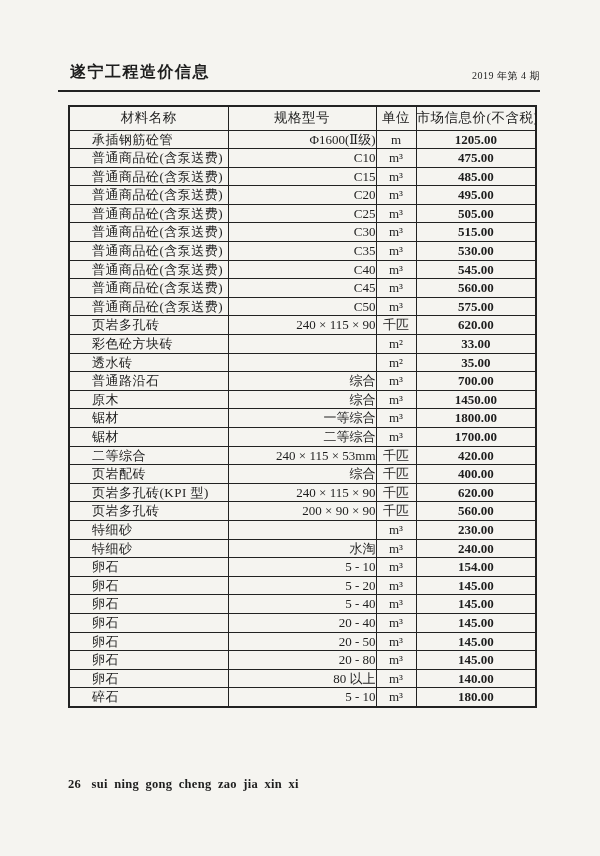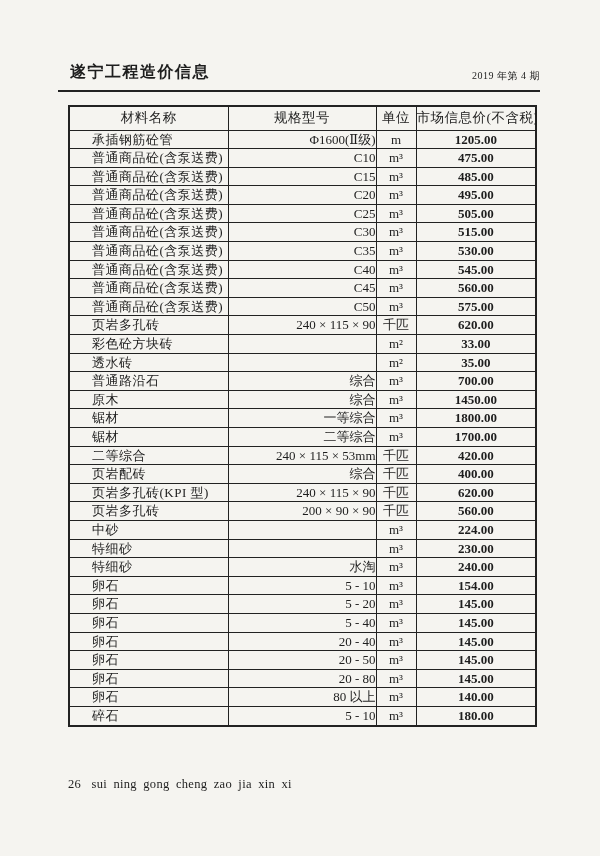--- a/index.html
+++ b/index.html
@@ -61,20 +61,21 @@
   td.c0{ text-align:left; padding-left:22px; letter-spacing:0.5px; }
   td.c1{ text-align:right; padding-left:14px; }
   td.c2{ text-align:center; font-size:12.5px; }
   td.c3{ text-align:center;font-weight:bold; }
 
   
   .page-footer{
     position:absolute; left:68px; top:777px;
     font-size:12.5px;
     letter-spacing:0.3px;
+    font-weight:bold;
   }
   .page-footer .pinyin{ margin-left:7px; word-spacing:3px; }
 </style>
 </head>
 <body>
 
 <div class="page">
 
   <header class="masthead">
     <span class="journal-title">遂宁工程造价信息</span>
@@ -217,26 +218,20 @@
           <td class="c2">千匹</td>
           <td class="c3">620.00</td>
         </tr>
         <tr>
           <td class="c0">页岩多孔砖</td>
           <td class="c1">200 × 90 × 90</td>
           <td class="c2">千匹</td>
           <td class="c3">560.00</td>
         </tr>
         <tr>
-          <td class="c0">中砂</td>
-          <td class="c1"></td>
-          <td class="c2">m³</td>
-          <td class="c3">224.00</td>
-        </tr>
-        <tr>
           <td class="c0">特细砂</td>
           <td class="c1"></td>
           <td class="c2">m³</td>
           <td class="c3">230.00</td>
         </tr>
         <tr>
           <td class="c0">特细砂</td>
           <td class="c1">水淘</td>
           <td class="c2">m³</td>
           <td class="c3">240.00</td>

